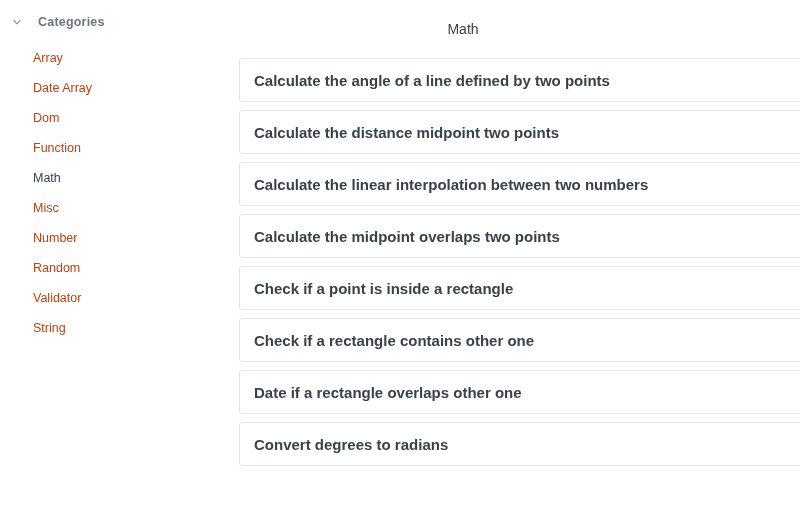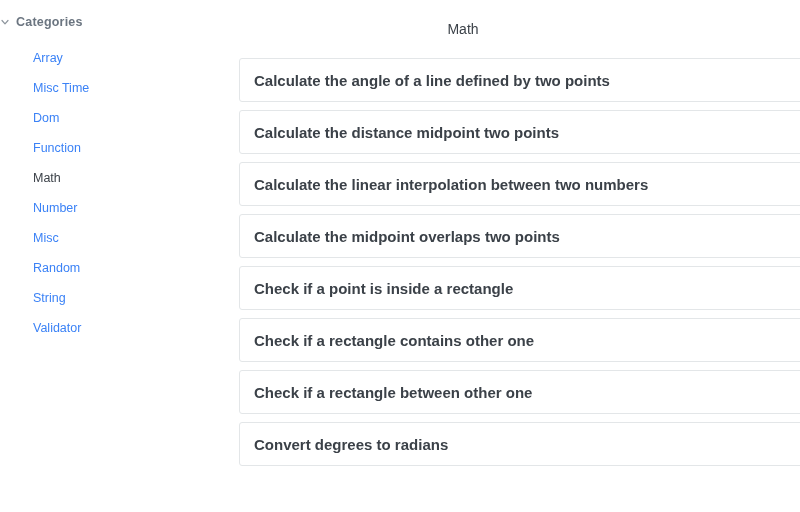--- a/index.html
+++ b/index.html
@@ -27,21 +27,22 @@
     top: 0;
     width: 228px;
     height: 512px;
     background: #ffffff;
     box-sizing: border-box;
     padding-top: 12px;
   }
   .sidebar-header {
     display: flex;
     align-items: center;
-    gap: 6px;
+    gap: 16px;
+    padding-left: 12px;
     height: 20px;
   }
   .chevron {
     width: 10px;
     height: 10px;
     flex: 0 0 auto;
     position: relative;
   }
   .chevron svg { display: block; }
   .sidebar-title {
@@ -53,21 +54,21 @@
   .sidebar-list {
     margin-top: 11px;
     list-style: none;
     padding: 0;
   }
   .sidebar-item {
     height: 30px;
     line-height: 30px;
     padding-left: 33px;
     font-size: 12.5px;
-    color: #3b82f6;
+    color: #c2410c;
     white-space: nowrap;
   }
   .sidebar-item.active {
     color: #3b4148;
   }
 
   
   .content {
     position: absolute;
     left: 228px;
@@ -118,45 +119,45 @@
           <path d="M2 3.5 L5 6.8 L8 3.5" fill="none" stroke="#8c949c" stroke-width="1.2" stroke-linecap="round" stroke-linejoin="round"></path>
         </svg>
       </span>
       <span class="sidebar-title">Categories</span>
     </div>
     <ul class="sidebar-list">
       <li class="sidebar-item">
         <span>Array</span>
       </li>
       <li class="sidebar-item">
-        <span>Misc Time</span>
+        <span>Date Array</span>
       </li>
       <li class="sidebar-item">
         <span>Dom</span>
       </li>
       <li class="sidebar-item">
         <span>Function</span>
       </li>
       <li class="sidebar-item active">
         <span>Math</span>
       </li>
       <li class="sidebar-item">
-        <span>Number</span>
+        <span>Misc</span>
       </li>
       <li class="sidebar-item">
-        <span>Misc</span>
+        <span>Number</span>
       </li>
       <li class="sidebar-item">
         <span>Random</span>
       </li>
       <li class="sidebar-item">
-        <span>String</span>
+        <span>Validator</span>
       </li>
       <li class="sidebar-item">
-        <span>Validator</span>
+        <span>String</span>
       </li>
     </ul>
   </nav>
 
   <main class="content">
     <div class="content-title">Math</div>
 
     <div class="card-list">
       <div class="card">
         <span>Calculate the angle of a line defined by two points</span>
@@ -170,21 +171,21 @@
       <div class="card">
         <span>Calculate the midpoint overlaps two points</span>
       </div>
       <div class="card">
         <span>Check if a point is inside a rectangle</span>
       </div>
       <div class="card">
         <span>Check if a rectangle contains other one</span>
       </div>
       <div class="card">
-        <span>Check if a rectangle between other one</span>
+        <span>Date if a rectangle overlaps other one</span>
       </div>
       <div class="card">
         <span>Convert degrees to radians</span>
       </div>
     </div>
   </main>
 
 </div>
 
 </body></html>

